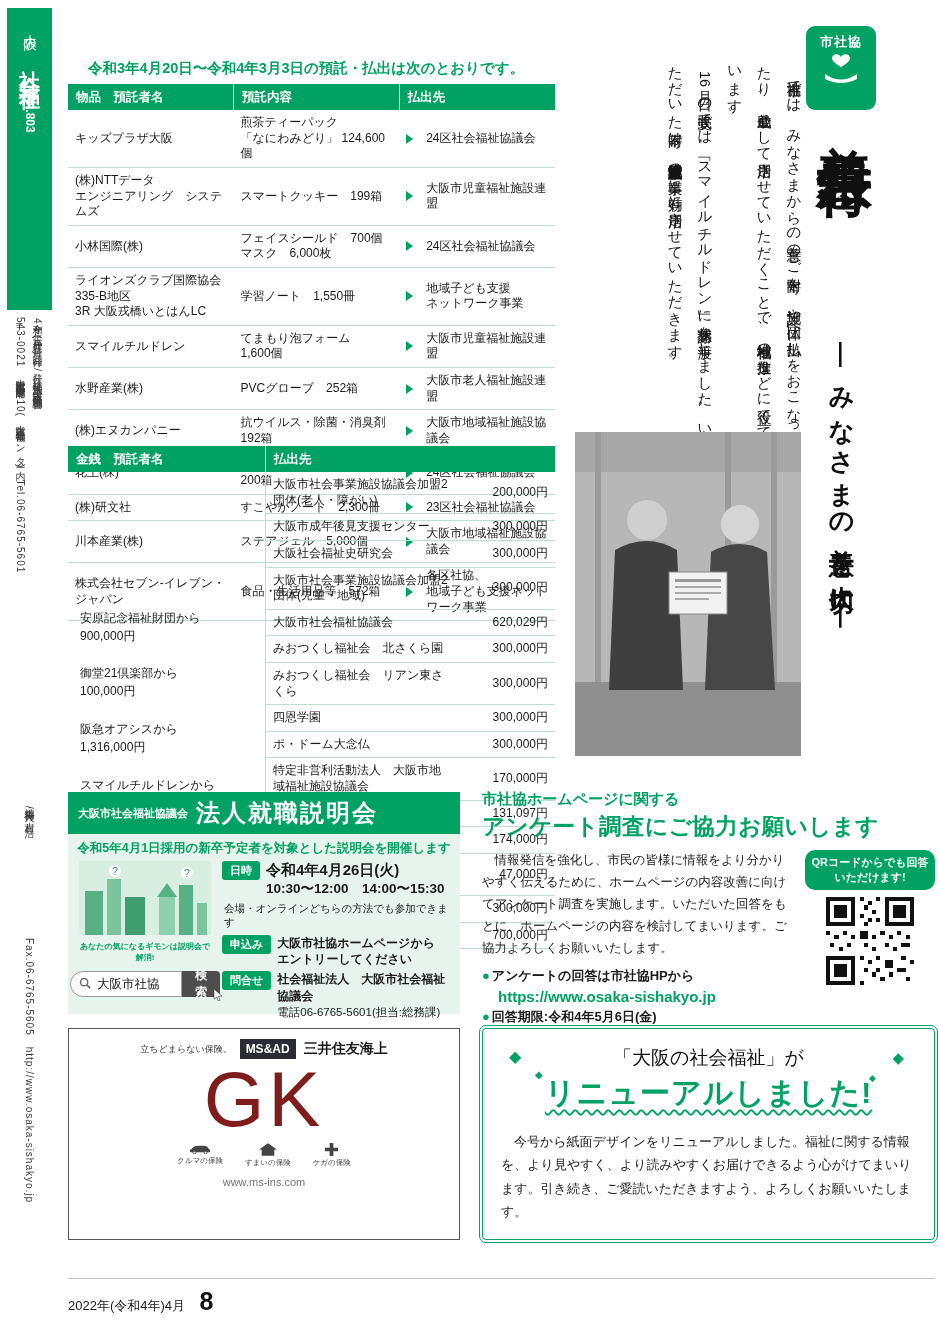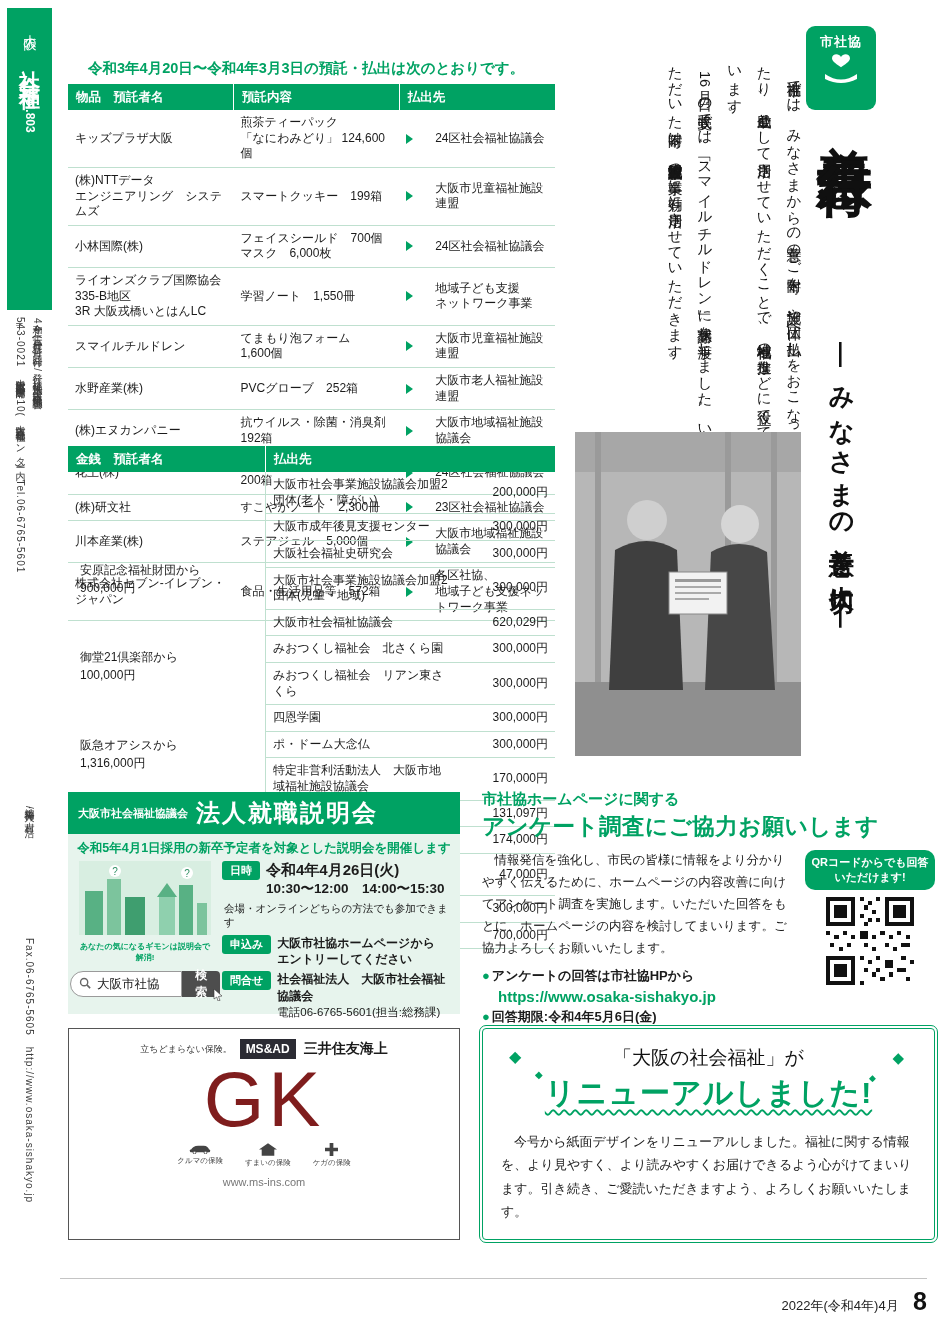--- a/index.html
+++ b/index.html
@@ -30,25 +30,25 @@
   #goods{position:absolute;left:68px;top:84px;width:487px;}
   #money{position:absolute;left:68px;top:446px;width:487px;}
   table.tb{border-collapse:collapse;width:100%;font-size:12px;line-height:1.3;}
   table.tb th{background:var(--green);color:#fff;font-weight:bold;text-align:left;
               padding:5px 8px;font-size:12.5px;}
   table.tb th + th{border-left:1px solid #fff;}
   table.tb td{padding:5px 7px;border-bottom:1px solid var(--green-line);white-space:pre-line;}
   #goods .c1{width:34%;}
   #goods .c2{width:34%;}
   #goods .c3{width:32%;}
-  .payflex{display:flex;align-items:center;gap:22px;}
+  .payflex{display:flex;align-items:center;gap:13px;}
   .tri{width:0;height:0;border-left:7px solid var(--green);border-top:5px solid transparent;
        border-bottom:5px solid transparent;flex:0 0 auto;}
   #money td.donors{width:178px;border-right:1px solid var(--green-line);vertical-align:middle;padding-left:12px;}
-  #money .donor-entry{margin:18px 0;font-size:12px;line-height:1.5;}
+  #money .donor-entry{margin:2px 0;font-size:12px;line-height:1.5;}
   #money td.nm{font-size:12px;}
   #money td.amt{width:84px;text-align:right;font-size:12px;}
 
   
   #badge{position:absolute;left:806px;top:26px;width:70px;height:84px;background:var(--green);
          border-radius:9px;display:flex;flex-direction:column;align-items:center;padding-top:7px;box-sizing:border-box;}
   #badge .bt{color:#fff;font-size:13px;font-weight:bold;letter-spacing:1px;}
   #article-title{position:absolute;left:808px;top:100px;writing-mode:vertical-rl;font-size:55px;
                  font-weight:bold;letter-spacing:7px;color:#101010;}
   #article-subtitle{position:absolute;left:826px;top:342px;writing-mode:vertical-rl;font-size:25px;
@@ -116,21 +116,21 @@
   #renewal{position:absolute;left:482px;top:1028px;width:453px;height:212px;box-sizing:border-box;
            border:1.5px solid var(--green);outline:1.5px solid var(--green);outline-offset:2px;
            border-radius:4px;text-align:center;padding-top:16px;}
   #renewal .t1{font-size:19px;font-weight:normal;color:#111;}
   #renewal .t2{display:inline-block;color:var(--green);font-size:30px;font-weight:bold;margin-top:2px;
                text-decoration:underline wavy var(--green) 2px;text-underline-offset:6px;letter-spacing:1px;}
   #renewal .body{font-size:13px;line-height:1.8;text-align:left;text-indent:1em;margin:16px 18px 0;}
   .spark{position:absolute;color:var(--green);}
 
   
-  #footer{position:absolute;left:60px;top:1278px;width:867px;text-align:right;border-top:1px solid #c4c4c4;
+  #footer{position:absolute;left:68px;top:1278px;width:867px;border-top:1px solid #c4c4c4;
           padding-top:8px;}
   #footer .date{font-size:13px;color:#222;}
   #footer .pg{font-size:25px;font-weight:bold;margin-left:10px;color:#111;}
 </style>
 </head>
 <body>
 
 <div class="page">
 
   <div id="masthead">

